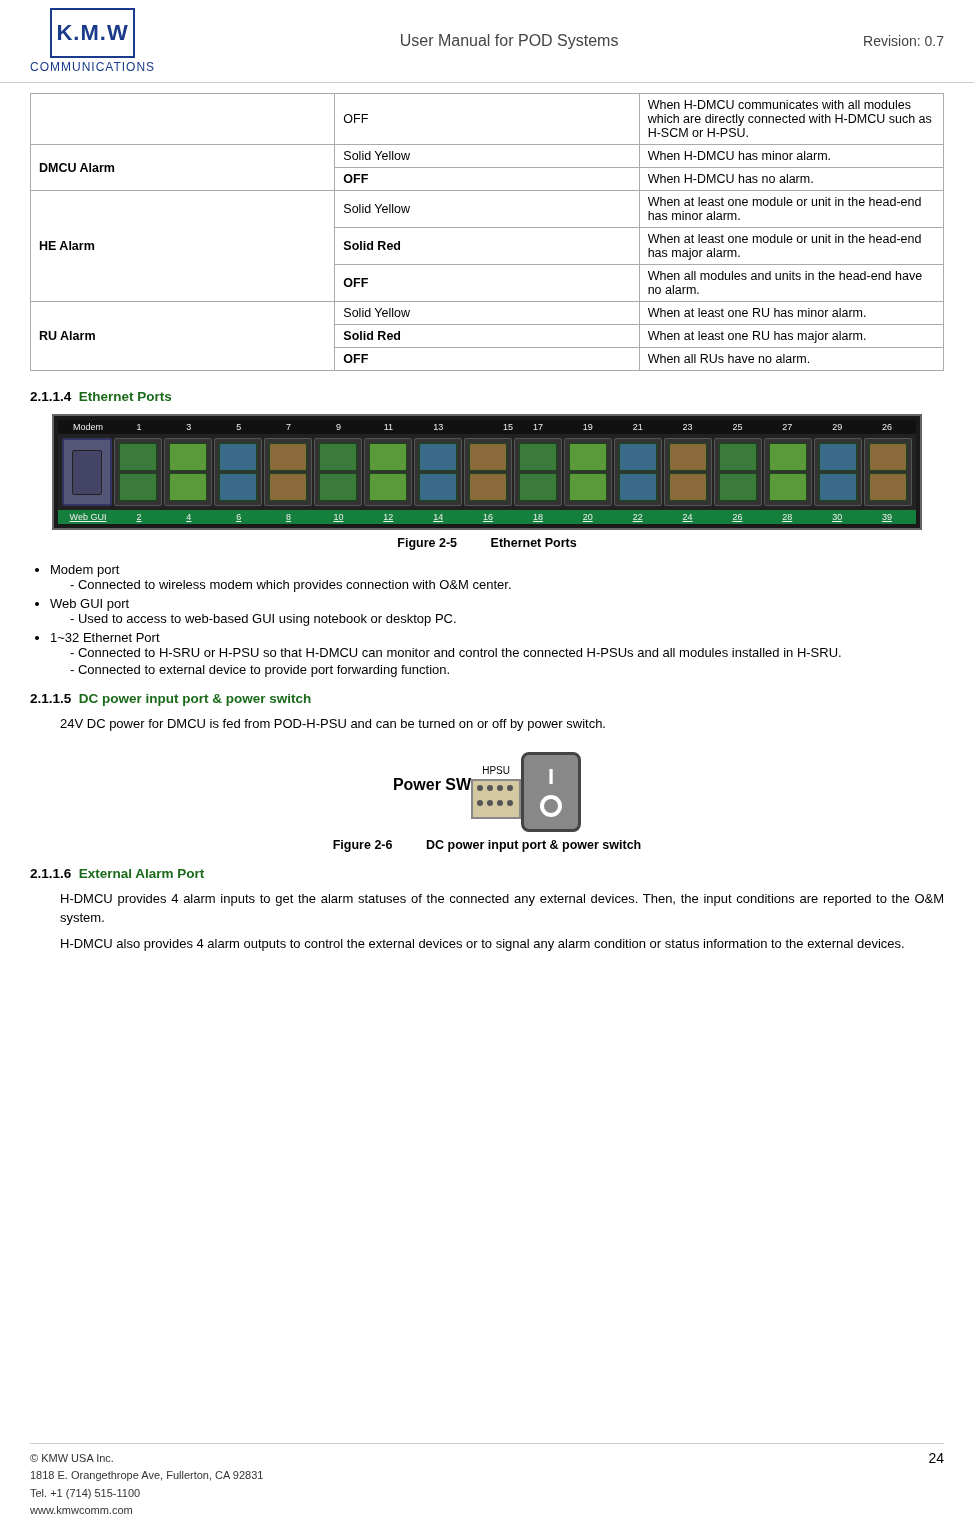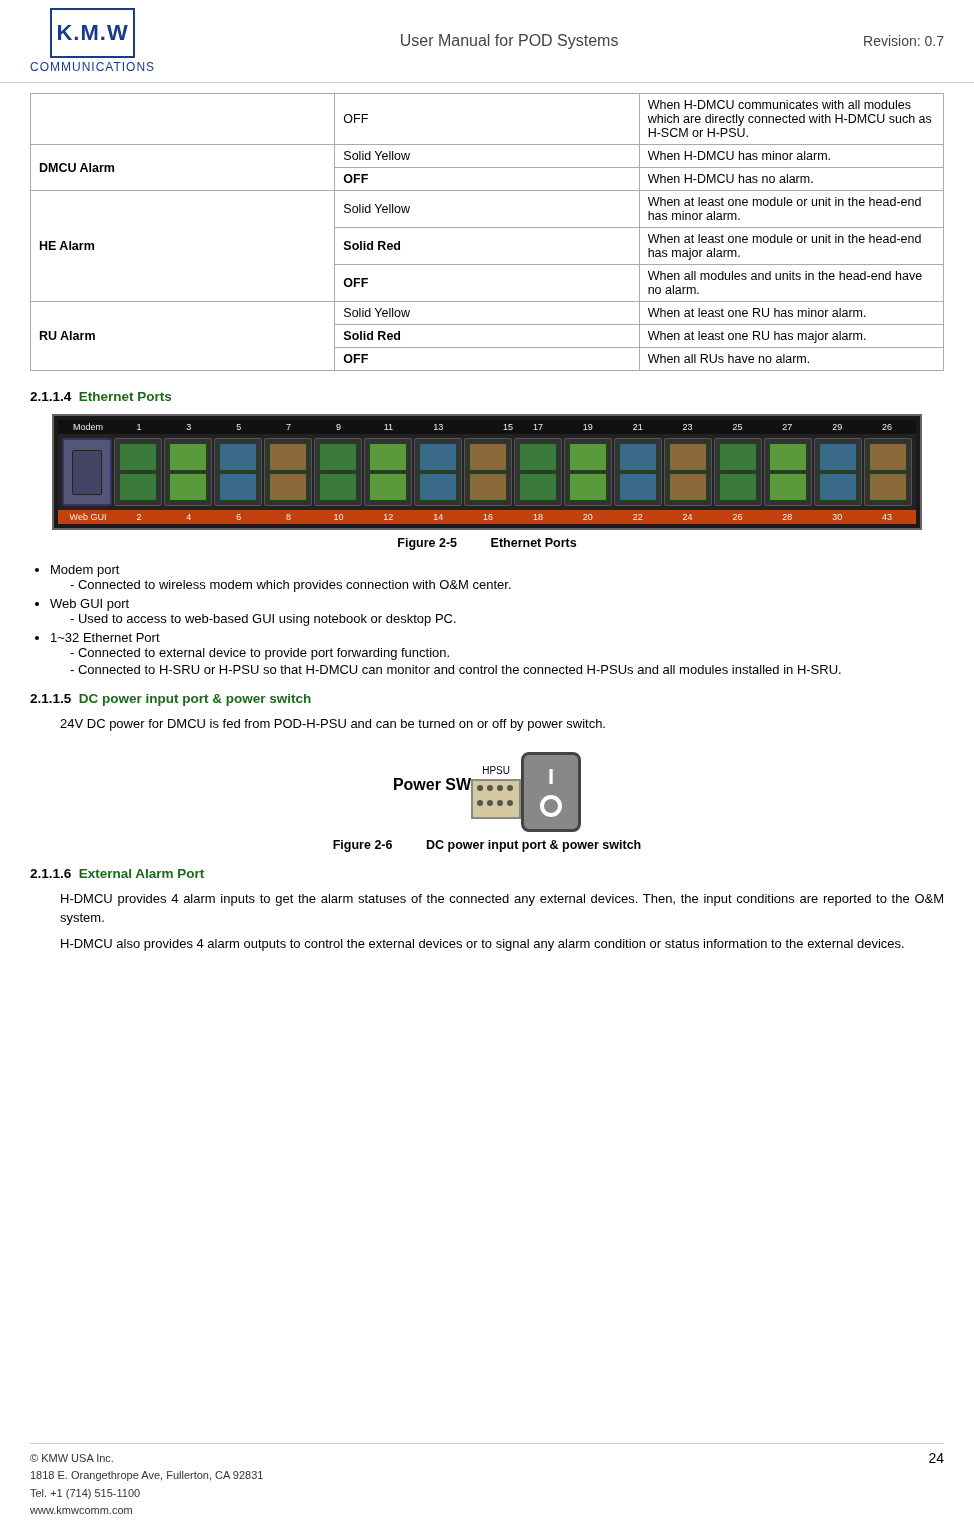--- a/index.html
+++ b/index.html
@@ -378,56 +378,56 @@
           </div>
           <div style="flex: 1 1 0%; height: 68px; background: rgb(51, 51, 51); border: 1px solid rgb(85, 85, 85); display: flex; flex-direction: column; align-items: center; justify-content: space-evenly; padding: 3px 2px; border-radius: 2px;">
             <div style="width: 90%; height: 28px; background: rgb(58, 106, 138); border: 1px solid rgb(26, 74, 26); border-radius: 2px;"></div>
             <div style="width: 90%; height: 28px; background: rgb(58, 106, 138); border: 1px solid rgb(26, 74, 26); border-radius: 2px;"></div>
           </div>
           <div style="flex: 1 1 0%; height: 68px; background: rgb(51, 51, 51); border: 1px solid rgb(85, 85, 85); display: flex; flex-direction: column; align-items: center; justify-content: space-evenly; padding: 3px 2px; border-radius: 2px;">
             <div style="width: 90%; height: 28px; background: rgb(138, 106, 58); border: 1px solid rgb(26, 74, 26); border-radius: 2px;"></div>
             <div style="width: 90%; height: 28px; background: rgb(138, 106, 58); border: 1px solid rgb(26, 74, 26); border-radius: 2px;"></div>
           </div>
         </div>
-      <div style="display:flex; color:#eee; font-size:9px; padding:2px 4px; background:#c2410c;">
+      <div style="display:flex; color:#eee; font-size:9px; padding:2px 4px; background:#15803d;text-decoration:underline;">
         <span style="width:52px; text-align:center; font-size:9px;">Web GUI</span>
         <span style="flex:1; text-align:center;">2</span>
         <span style="flex:1; text-align:center;">4</span>
         <span style="flex:1; text-align:center;">6</span>
         <span style="flex:1; text-align:center;">8</span>
         <span style="flex:1; text-align:center;">10</span>
         <span style="flex:1; text-align:center;">12</span>
         <span style="flex:1; text-align:center;">14</span>
         <span style="flex:1; text-align:center;">16</span>
         <span style="flex:1; text-align:center;">18</span>
         <span style="flex:1; text-align:center;">20</span>
         <span style="flex:1; text-align:center;">22</span>
         <span style="flex:1; text-align:center;">24</span>
         <span style="flex:1; text-align:center;">26</span>
         <span style="flex:1; text-align:center;">28</span>
         <span style="flex:1; text-align:center;">30</span>
-        <span style="flex:1; text-align:center;">43</span>
+        <span style="flex:1; text-align:center;">39</span>
       </div>
     </div>
   </div>
   <div class="figure-caption">
     <span class="fig-num">Figure 2-5</span>
     <span class="fig-title">Ethernet Ports</span>
   </div>
 
   <ul class="bullet-list" id="eth-bullets">
   <li>Modem port<ul class="sub-list">
           <li>Connected to wireless modem which provides connection with O&amp;M center.</li>
         </ul></li>
       <li>Web GUI port<ul class="sub-list">
           <li>Used to access to web-based GUI using notebook or desktop PC.</li>
         </ul></li>
       <li>1~32 Ethernet Port<ul class="sub-list">
+          <li>Connected to H-SRU or H-PSU so that H-DMCU can monitor and control the connected H-PSUs and all modules installed in H-SRU.</li>
           <li>Connected to external device to provide port forwarding function.</li>
-          <li>Connected to H-SRU or H-PSU so that H-DMCU can monitor and control the connected H-PSUs and all modules installed in H-SRU.</li>
         </ul></li>
     </ul>
 
   <div class="section-heading">
     <span class="num">2.1.1.5</span>&nbsp;&nbsp;<span class="title">DC power input port &amp; power switch</span>
   </div>
 
   <p class="body-para">24V DC power for DMCU is fed from POD-H-PSU and can be turned on or off by power switch.</p>
 
   <div class="figure-container">

